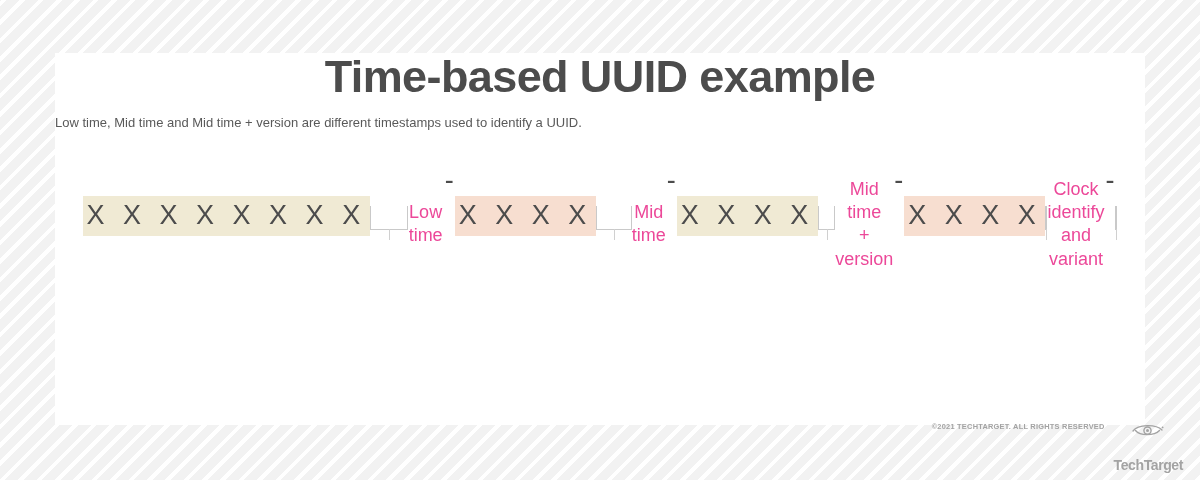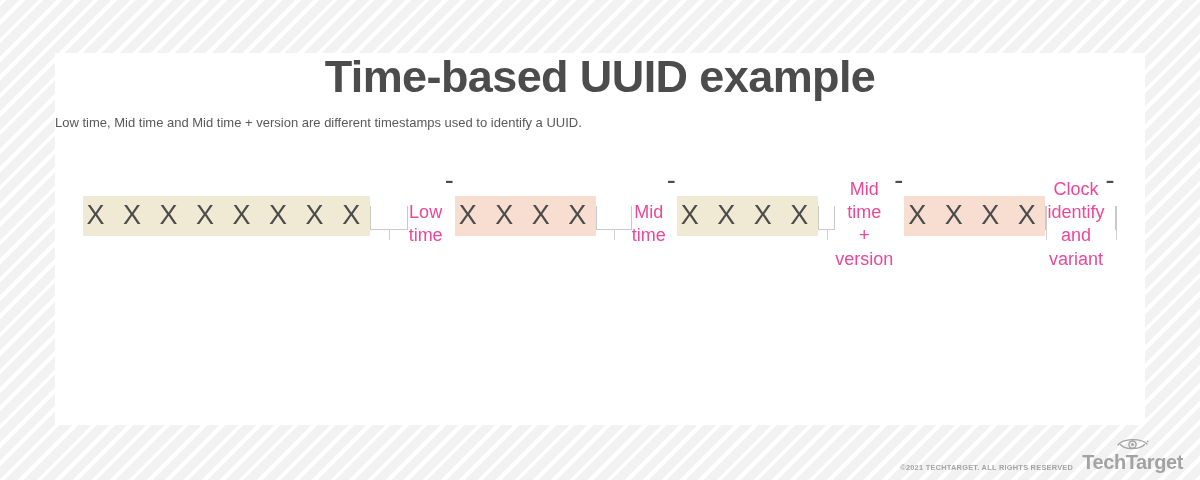--- a/index.html
+++ b/index.html
@@ -126,45 +126,46 @@
     white-space: pre-line;
     width: 100%;
   }
 
   
   .footer {
     position: absolute;
     right: 17px;
     bottom: 8px;
     display: flex;
-    align-items: flex-end;
+    align-items: flex-start;
     gap: 9px;
   }
 
   .copyright {
     font-size: 7.4px;
     font-weight: bold;
     color: #a3a3a3;
     letter-spacing: 0.25px;
     white-space: nowrap;
   }
 
   .tt-logo {
     display: flex;
     flex-direction: column;
     align-items: center;
     gap: 1px;
   }
   .tt-wordmark {
-    font-size: 20px;
+    font-size: 14px;
     font-weight: bold;
     color: #a3a3a3;
     letter-spacing: -0.4px;
     font-stretch: condensed;
     line-height: 1;
+    margin-top: 20px;
   }
 </style>
 </head>
 <body>
 
 <div class="card">
 
   <h1 class="page-title">Time-based UUID example</h1>
 
   <div class="subtitle">

